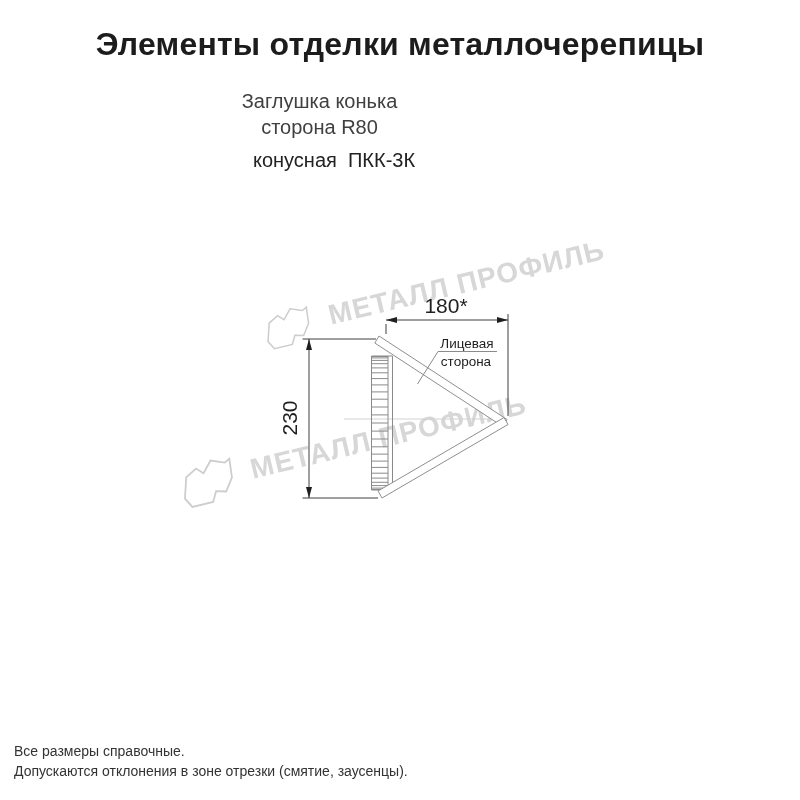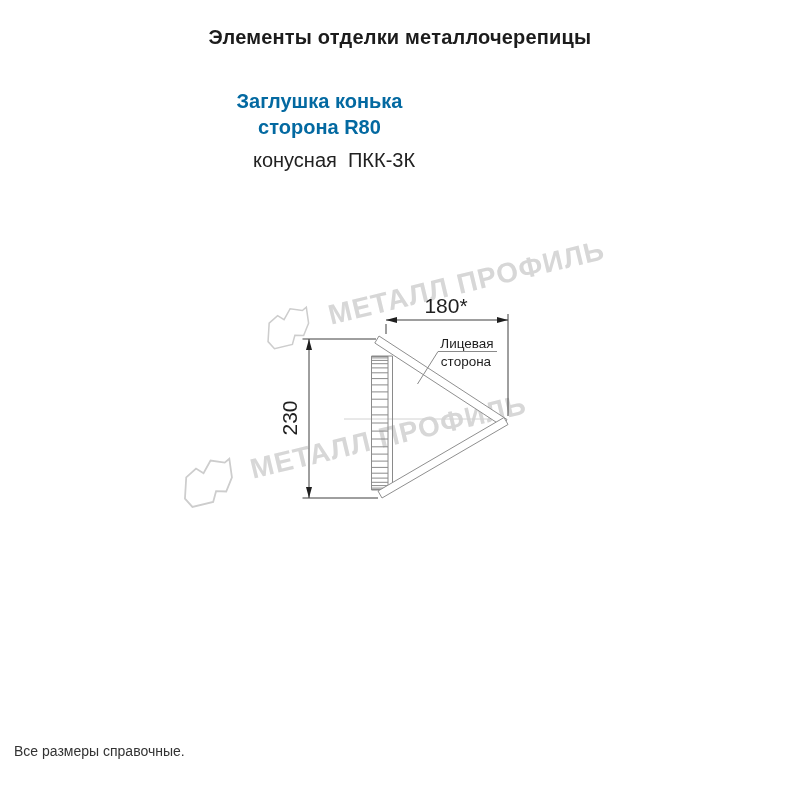--- a/index.html
+++ b/index.html
@@ -3,25 +3,25 @@
 <meta charset="utf-8">
 <style>
   html,body{margin:0;padding:0;background:#ffffff;}
   #sheet{
     position:relative;width:800px;height:800px;background:#ffffff;overflow:hidden;
     font-family:"Liberation Sans",sans-serif;color:#1f1f1f;
   }
   
   .page-title{
     position:absolute;left:0;top:26px;width:800px;text-align:center;
-    font-size:20px;font-weight:bold;letter-spacing:.2px;color:#1c1c1c;
+    font-size:32px;font-weight:bold;letter-spacing:.2px;color:#1c1c1c;
   }
   .subtitle{
     position:absolute;left:0;top:88px;width:639px;text-align:center;
-    font-size:20px;line-height:26px;color:#0369a1;font-weight:bold;
+    font-size:20px;line-height:26px;color:#404040;
   }
   .product-name{
     position:absolute;left:0;top:149px;width:668px;text-align:center;
     font-size:20px;color:#222222;white-space:pre;
   }
   
   .watermark{
     position:absolute;display:flex;align-items:center;
     transform:rotate(-13.5deg);transform-origin:0 50%;
     color:#d7d7d7;pointer-events:none;z-index:1;
@@ -99,15 +99,16 @@
     </g>
 
     <text x="446" y="313" text-anchor="middle" font-size="21">180*</text>
     <text x="297" y="418" text-anchor="middle" font-size="21" transform="rotate(-90 297 418)">230</text>
     <text x="467" y="348" text-anchor="middle" font-size="13.5">Лицевая</text>
     <text x="466" y="366" text-anchor="middle" font-size="13.5">сторона</text>
   </svg>
 
   <div class="footer-notes">
     <div>Все размеры справочные.</div>
+    <div>Допускаются отклонения в зоне отрезки (смятие, заусенцы).</div>
   </div>
 
 </div>
 
 </body></html>

